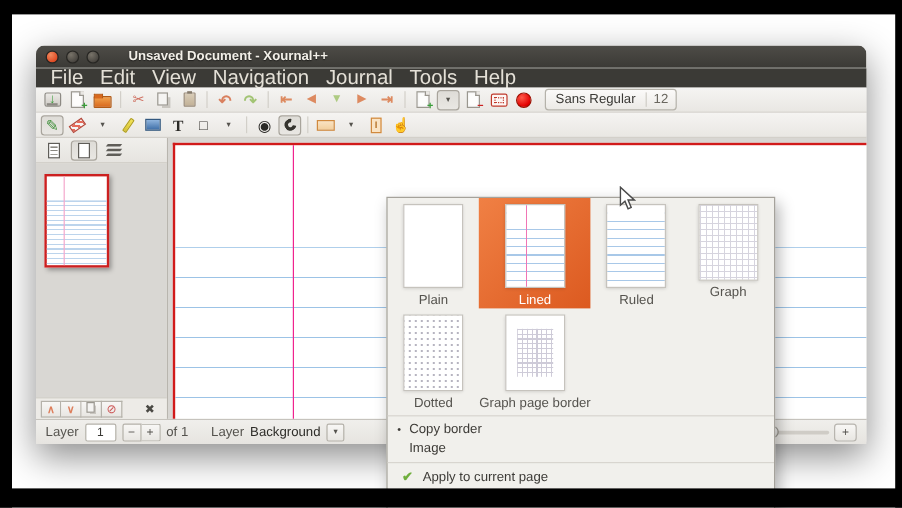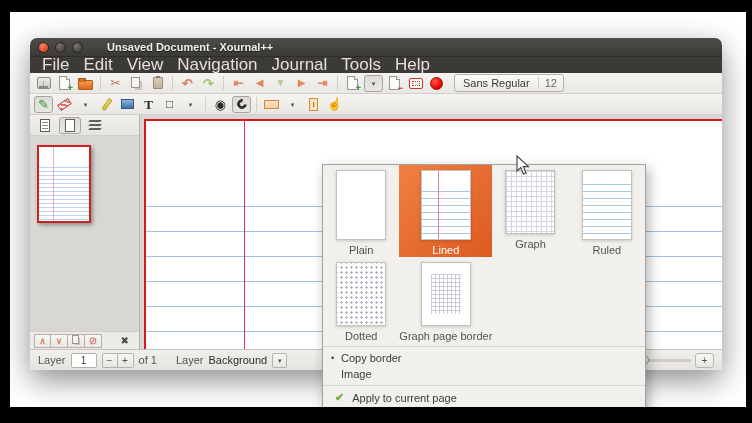--- a/index.html
+++ b/index.html
@@ -397,27 +397,27 @@
     <div class="template-panel">
       <div class="tpl-grid">
         <div class="tpl-card">
           <div class="tpl-preview"></div>
           <div class="tpl-label">Plain</div>
         </div>
         <div class="tpl-card selected">
           <div class="tpl-preview tpl-lined"></div>
           <div class="tpl-label">Lined</div>
         </div>
+        <div class="tpl-card">
+          <div class="tpl-preview tpl-ruled"></div>
+          <div class="tpl-label">Ruled</div>
+        </div>
         <div class="tpl-card row2">
           <div class="tpl-preview tpl-graph"></div>
           <div class="tpl-label">Graph</div>
-        </div>
-        <div class="tpl-card">
-          <div class="tpl-preview tpl-ruled"></div>
-          <div class="tpl-label">Ruled</div>
         </div>
         <div class="tpl-card row2">
           <div class="tpl-preview tpl-dotted"></div>
           <div class="tpl-label">Dotted</div>
         </div>
         <div class="tpl-card row2">
           <div class="tpl-preview">
             <div class="inner-grid"></div>
           </div>
           <div class="tpl-label">Graph page border</div>

